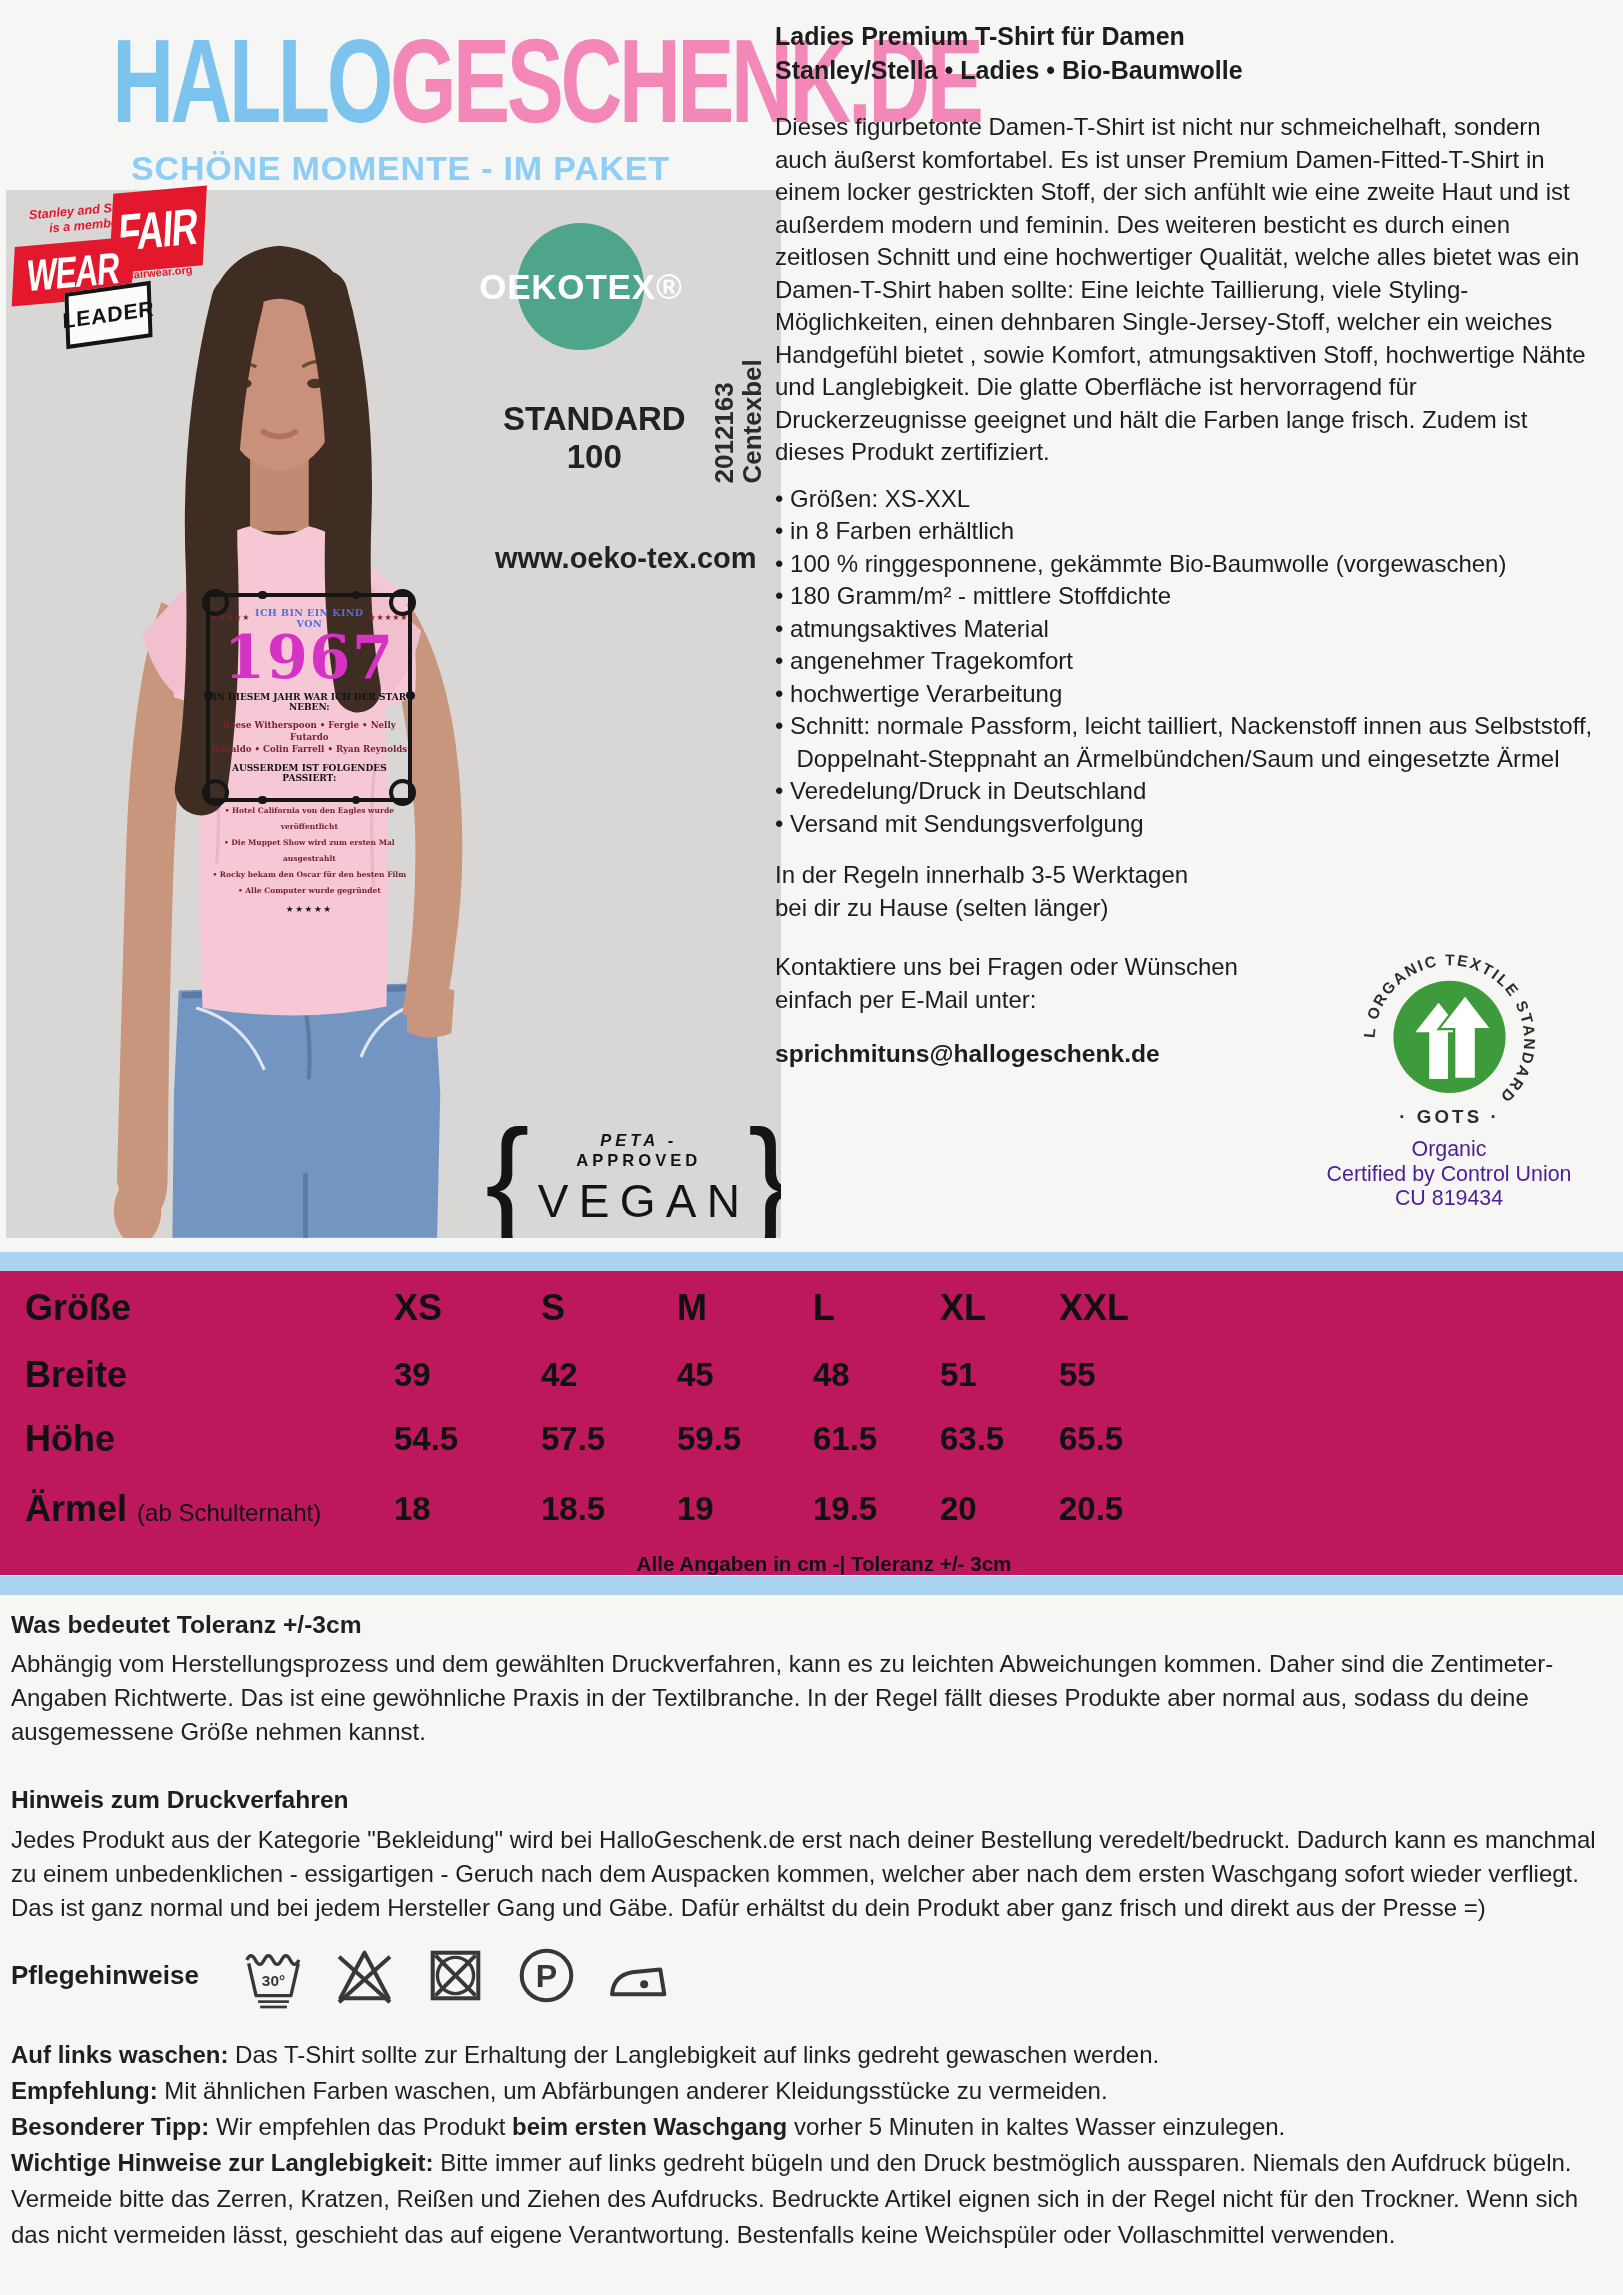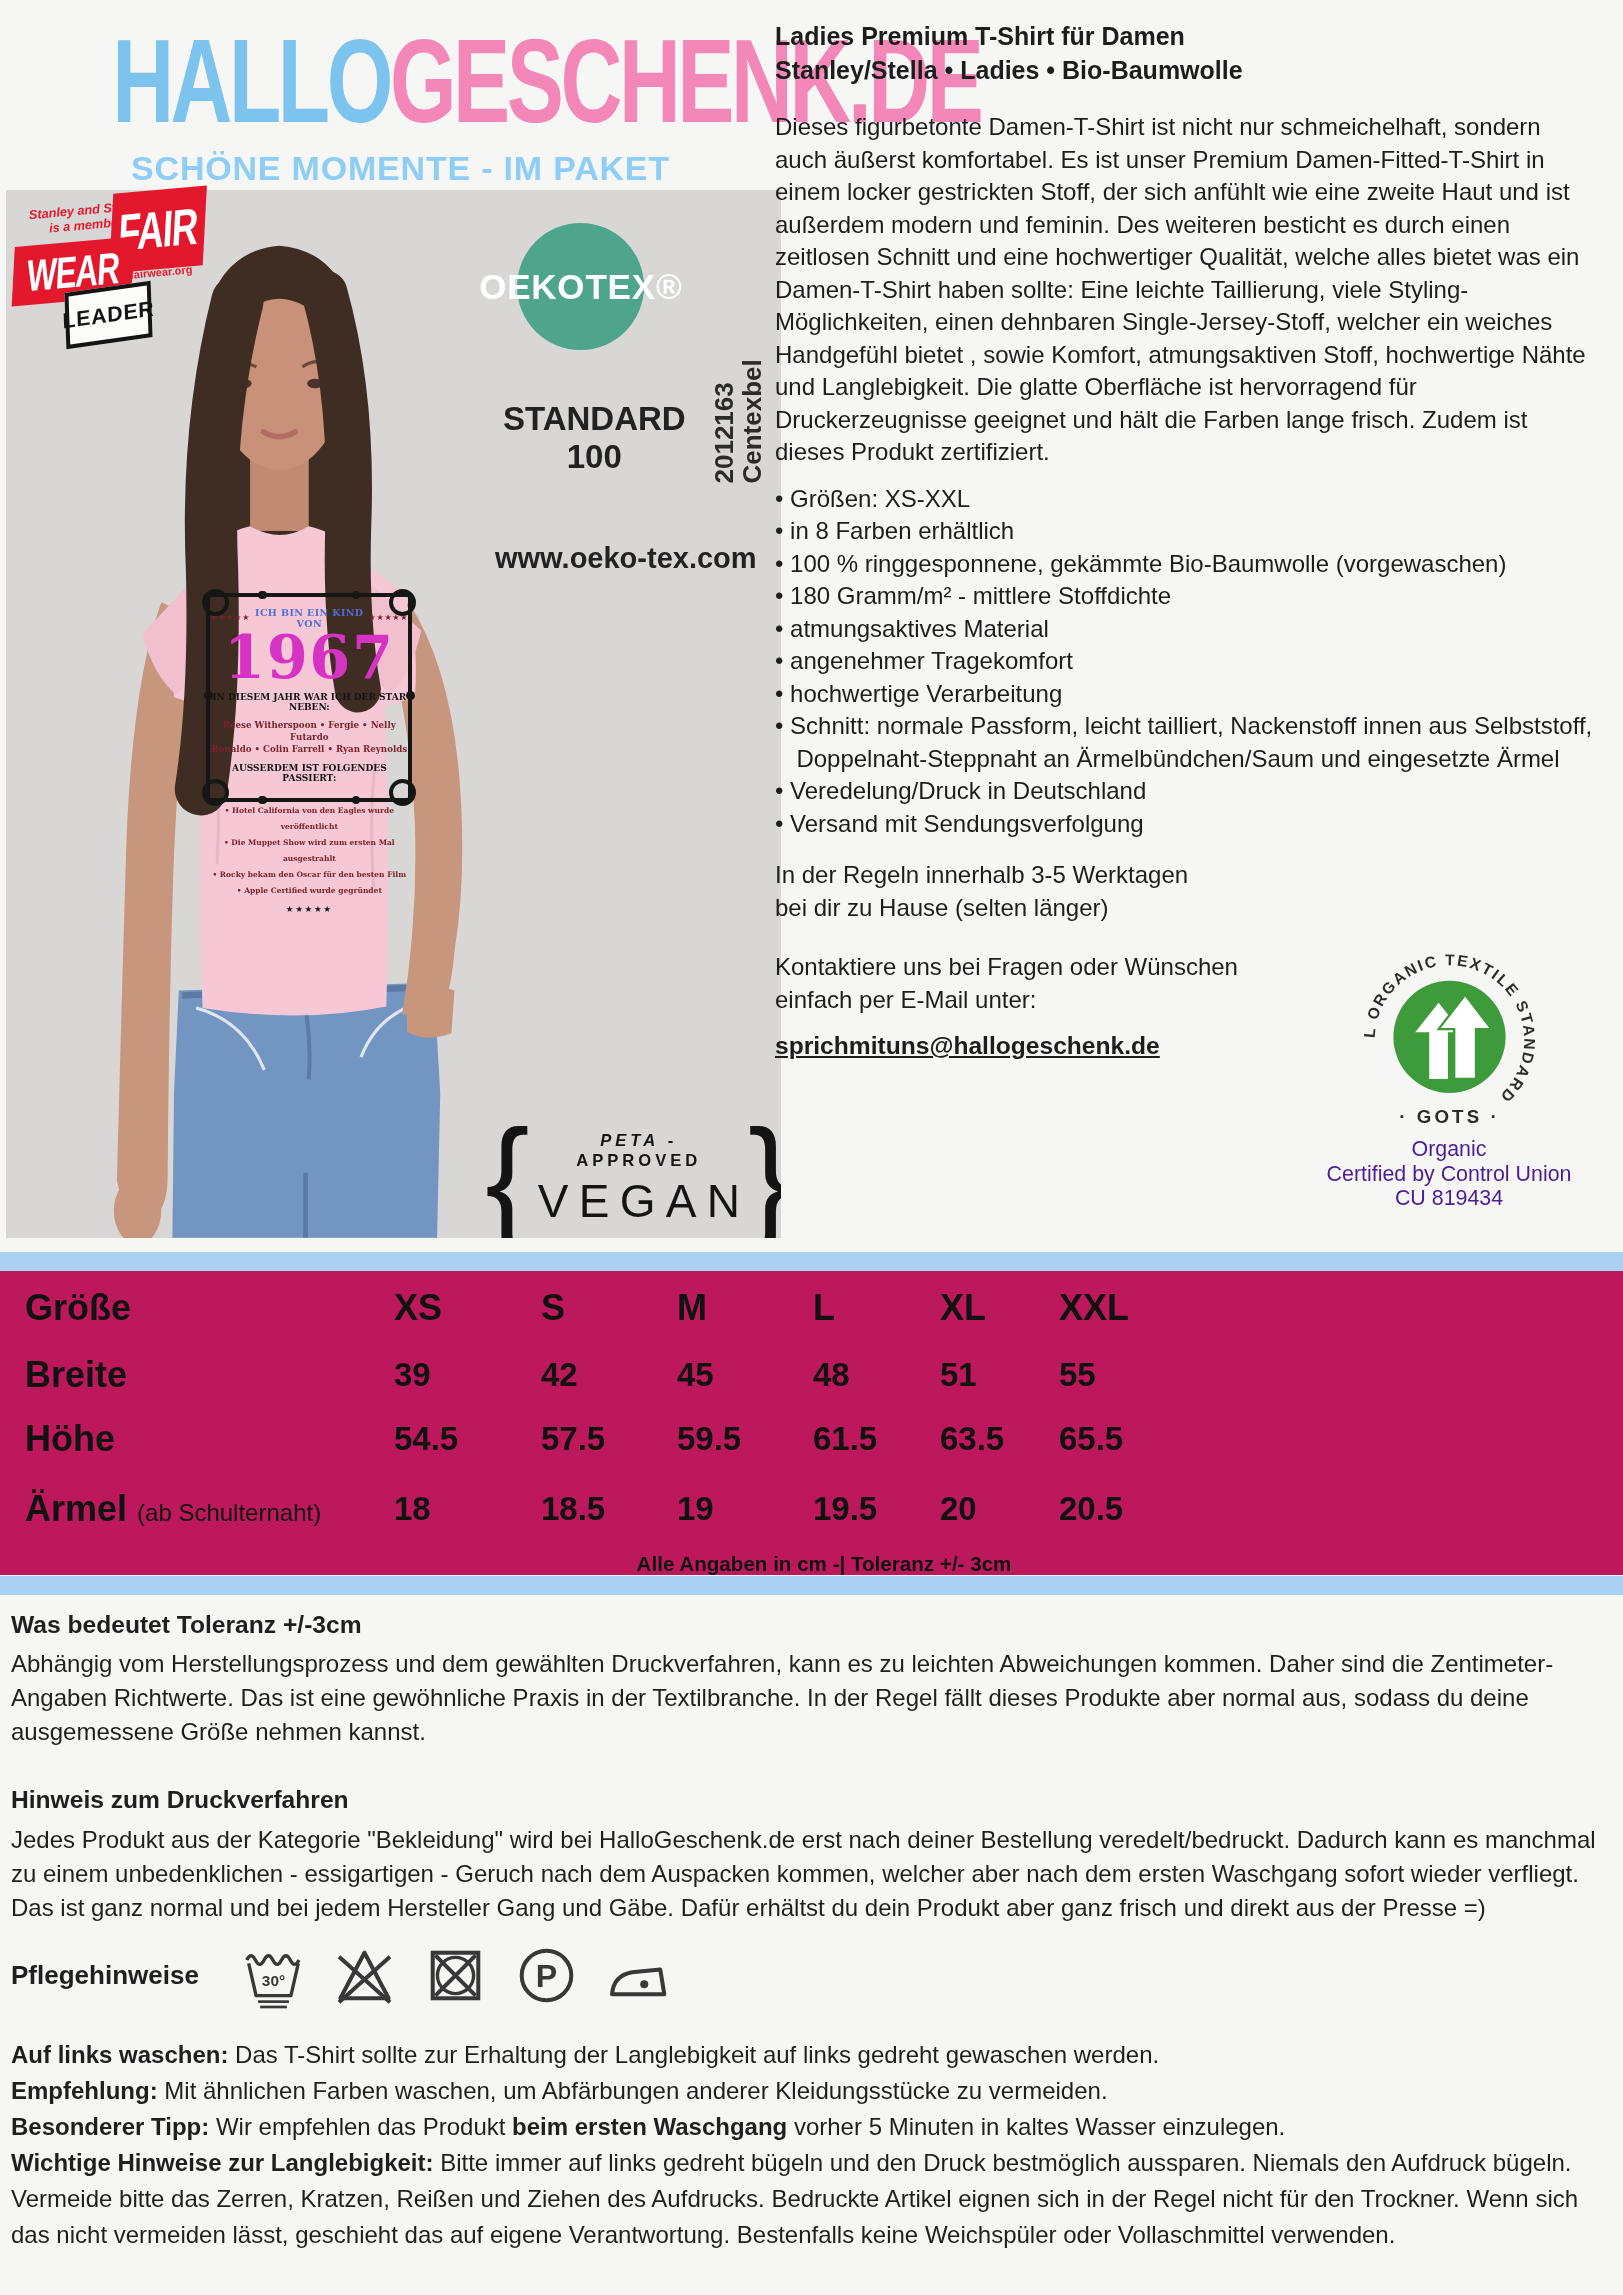--- a/index.html
+++ b/index.html
@@ -60,21 +60,21 @@
   .pr-starsb{font-size:8.7px;color:#141414;margin-top:4.8px;letter-spacing:1.6px;}
 
   
   .col{position:absolute;left:775px;top:19px;width:820px;color:#1d1d1d;}
   .col h2{margin:0;font-size:25px;line-height:34px;font-weight:700;}
   .desc{margin:24px 0 0 0;font-size:24px;line-height:32.5px;}
   .bullets{margin:14.3px 0 0 0;padding:0;list-style:none;font-size:24px;line-height:32.5px;}
   .bullets li{padding-left:21.4px;text-indent:-21.4px;}
   .delivery{margin-top:19px;font-size:24px;line-height:32.5px;}
   .contact{margin-top:27px;font-size:24px;line-height:32.5px;}
-  .email{margin-top:16px;font-size:24.6px;font-weight:700;text-decoration:underline;}
+  .email{margin-top:24px;font-size:24.6px;font-weight:700;}
 
   
   .gots{position:absolute;left:1322px;top:945px;width:254px;text-align:center;}
   .gots-caption{margin-top:2px;font-size:21.4px;color:#4c1d95;line-height:24.6px;}
 
   
   .bar{position:absolute;left:0;width:1623px;height:19px;background:#a9d3f1;}
   .bar1{top:1252px;}
   .bar2{top:1576px;}
   .tablesec{position:absolute;left:0;top:1271px;width:1623px;height:304px;background:#be185d;box-sizing:border-box;padding:0 0 0 25px;color:#111;}
@@ -180,21 +180,21 @@
       <div class="pr-headline">IN DIESEM JAHR WAR ICH DER STAR NEBEN:</div>
       <div class="pr-names">
         <div>Reese Witherspoon • Fergie • Nelly Futardo</div>
         <div>Ronaldo • Colin Farrell • Ryan Reynolds</div>
       </div>
       <div class="pr-subhead">AUSSERDEM IST FOLGENDES PASSIERT:</div>
       <div class="pr-facts">
         <div>• Hotel California von den Eagles wurde veröffentlicht</div>
         <div>• Die Muppet Show wird zum ersten Mal ausgestrahlt</div>
         <div>• Rocky bekam den Oscar für den besten Film</div>
-        <div>• Apple Certified wurde gegründet</div>
+        <div>• Alle Computer wurde gegründet</div>
       </div>
       <div class="pr-starsb">★★★★★</div>
     </div>
 
     <div class="oeko">
       <div class="oeko-circle">
         <div>OEKO</div>
         <div>TEX®</div>
       </div>
       <div class="oeko-vert">

